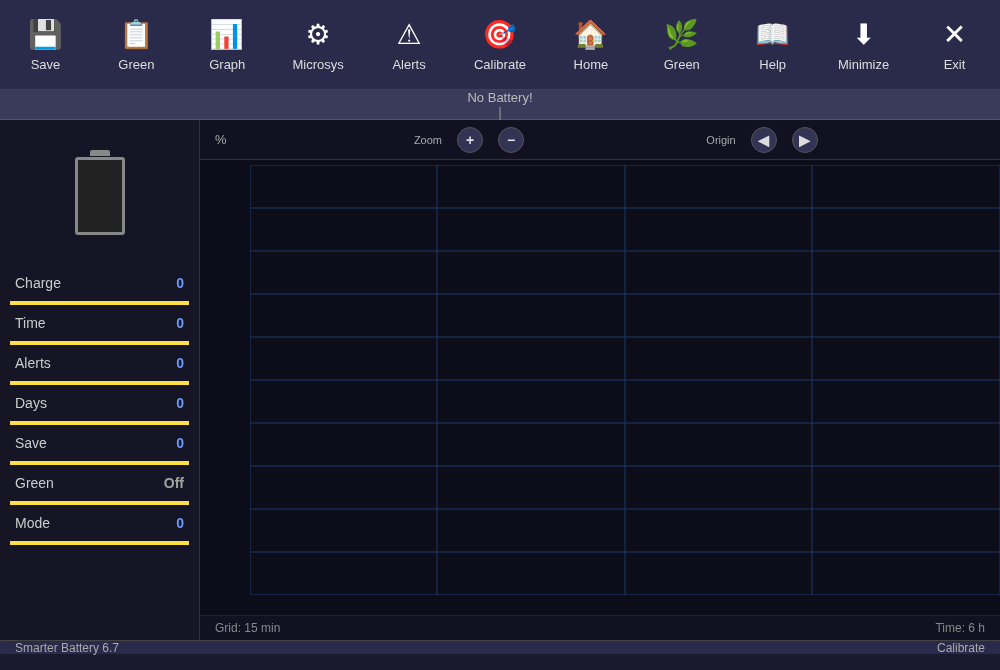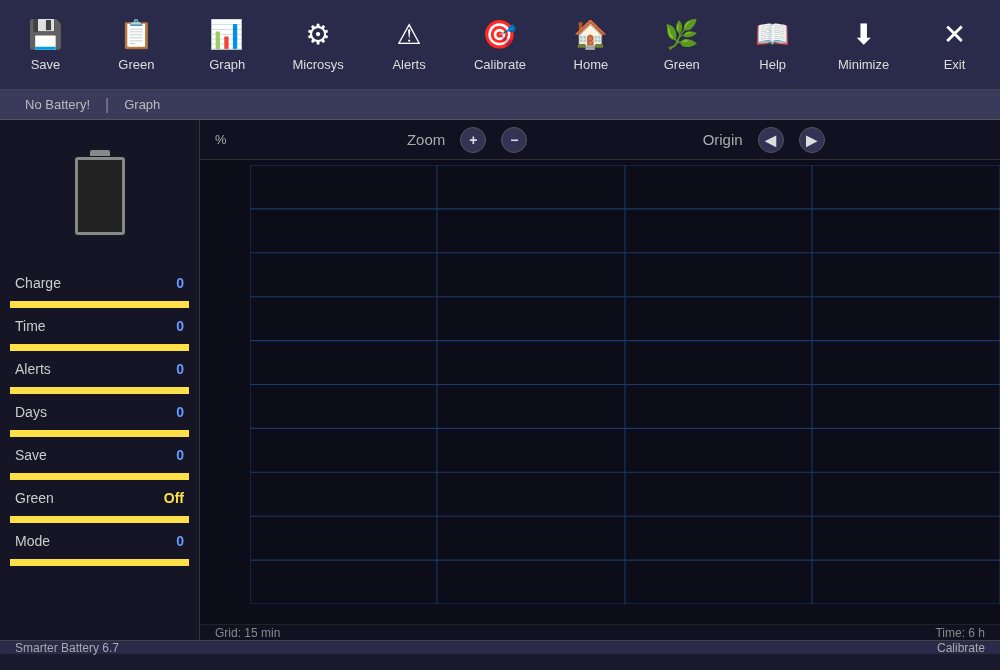--- a/index.html
+++ b/index.html
@@ -42,20 +42,21 @@
 
     
     #breadcrumb-bar {
       display: flex;
       background: #3a3a5a;
       height: 30px;
       align-items: center;
       padding: 0 10px;
       gap: 0;
       border-bottom: 1px solid #555;
+      flex-direction: column;
     }
     .breadcrumb-item {
       color: #bbb;
       font-size: 13px;
       padding: 0 15px;
     }
     .breadcrumb-separator {
       color: #888;
     }
 
@@ -112,33 +113,33 @@
       right: 0;
       height: 0%;
       background: #555;
     }
 
     .stat-row {
       display: flex;
       justify-content: space-between;
       align-items: center;
       padding: 10px 5px;
-      border-bottom: 7px solid #fde047;
+      border-bottom: 4px solid #fde047;
     }
     .stat-label {
       color: #ccc;
       font-size: 14px;
     }
     .stat-value {
       color: #6699ff;
       font-size: 14px;
       font-weight: bold;
     }
     .stat-value.off {
-      color: #fde047;
+      color: #a3a3a3;
     }
 
     
     #graph-area {
       flex: 1;
       background: #0d0d1a;
       display: flex;
       flex-direction: column;
       padding: 0;
     }
@@ -146,21 +147,21 @@
       display: flex;
       align-items: center;
       padding: 8px 15px;
       gap: 15px;
       background: #111122;
       border-bottom: 1px solid #333;
       height: 40px;
     }
     .graph-control-label {
       color: #aaa;
-      font-size: 15px;
+      font-size: 11px;
     }
     .y-axis-label {
       color: #aaa;
       font-size: 13px;
       margin-right: 5px;
     }
     .circle-btn {
       width: 26px;
       height: 26px;
       border-radius: 50%;
@@ -193,21 +194,21 @@
       font-size: 11px;
     }
 
     #graph-footer {
       display: flex;
       justify-content: space-between;
       padding: 4px 15px;
       background: #111122;
       color: #888;
       font-size: 12px;
-      height: 16px;
+      height: 25px;
       align-items: center;
       border-top: 1px solid #222;
     }
 
     
     #status-bar {
       height: 14px;
       background: #2a2a4a;
       display: flex;
       justify-content: space-between;

